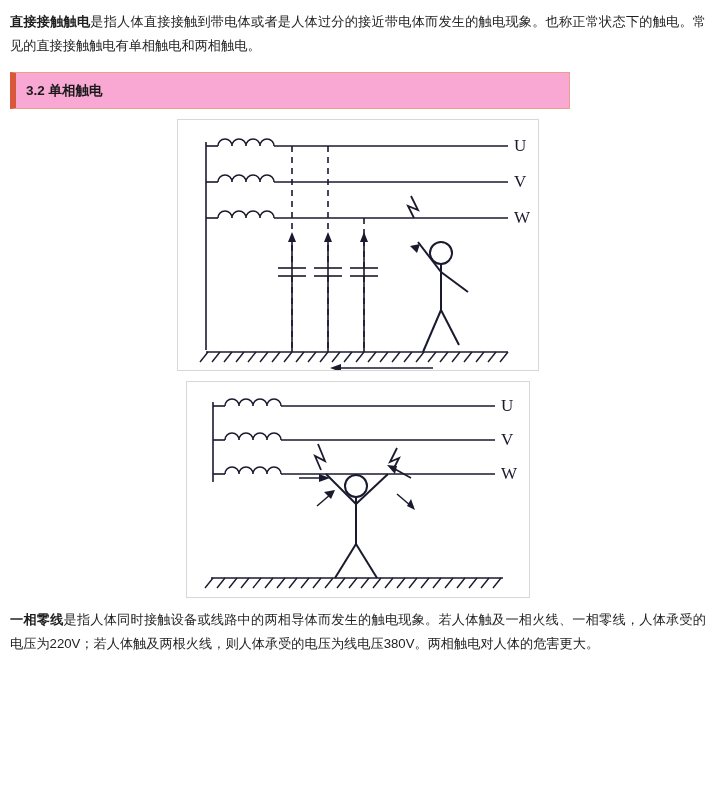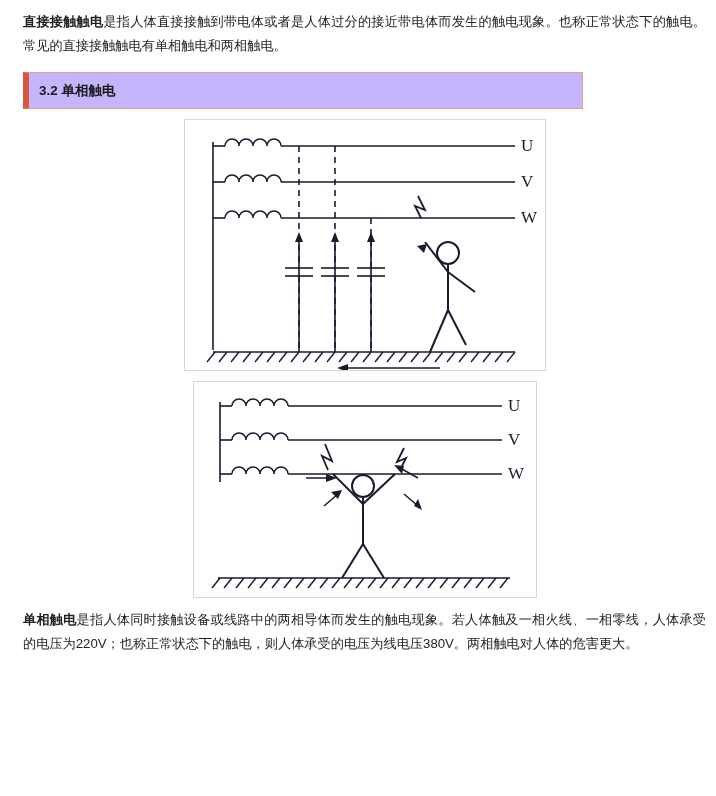--- a/index.html
+++ b/index.html
@@ -11,39 +11,39 @@
     width: 716px;
     height: 796px;
     font-family: "Liberation Sans", sans-serif;
     color: #222222;
     font-size: 13px;
     line-height: 1.75;
     position: relative;
     overflow: hidden;
   }
   .page {
-    padding: 10px 10px 0 23px;
+    padding: 10px 10px 0 10px;
     box-sizing: border-box;
     width: 716px;
   }
   p.para {
     margin: 0 0 0 0;
     font-size: 13.2px;
     line-height: 1.8;
     color: #1f1f1f;
     text-align: justify;
   }
   p.para.bottom {
     margin-top: 2px;
   }
   .b { font-weight: bold; }
   .section-head {
     border: 1px solid #e8a088;
     border-left: 6px solid #d9573a;
-    background: #c4b5fd;
+    background: #f9a8d4;
     color: #1a1a1a;
     font-weight: bold;
     font-size: 13.5px;
     padding: 6px 10px;
     margin: 14px 0 0 0;
     width: 560px;
     box-sizing: border-box;
   }
   .figure {
     margin: 10px 0 10px 0;
@@ -253,15 +253,15 @@
           <path d="M314 196 L306 206"></path>
         </g>
 
         <text x="314" y="29" font-size="17" fill="#1a1a2e">U</text>
         <text x="314" y="63" font-size="17" fill="#1a1a2e">V</text>
         <text x="314" y="97" font-size="17" fill="#1a1a2e">W</text>
       </svg>
     </div>
   </div>
 
-  <p class="para bottom"><span class="b">单相触电</span><span>是指人体同时接触设备或线路中的两相导体而发生的触电现象。若人体触及一相火线、一相零线，人体承受的电压为220V；也称正常状态下的触电，则人体承受的电压为线电压380V。两相触电对人体的危害更大。</span></p>
+  <p class="para bottom"><span class="b">一相零线</span><span>是指人体同时接触设备或线路中的两相导体而发生的触电现象。若人体触及一相火线、一相零线，人体承受的电压为220V；若人体触及两根火线，则人体承受的电压为线电压380V。两相触电对人体的危害更大。</span></p>
 
 </div>
 
 </body></html>

